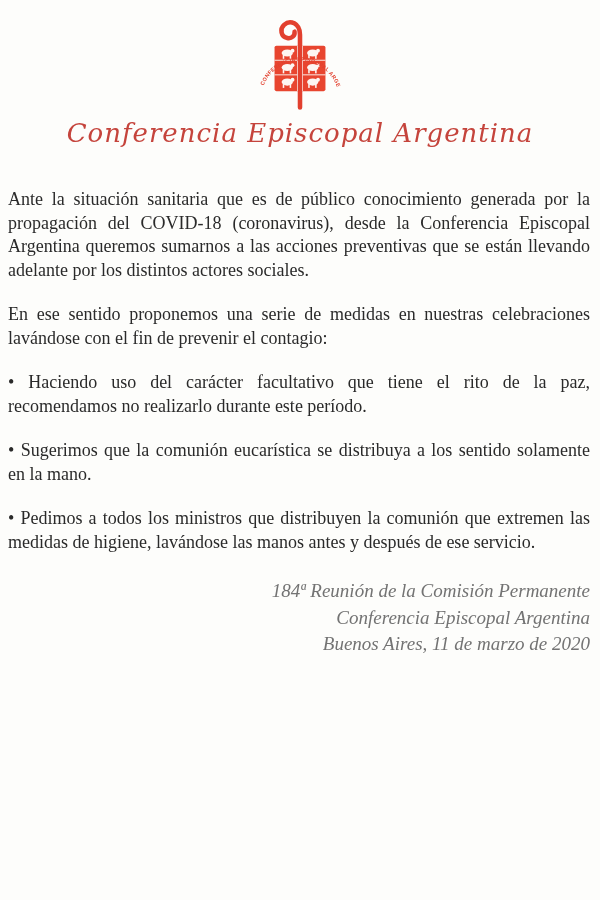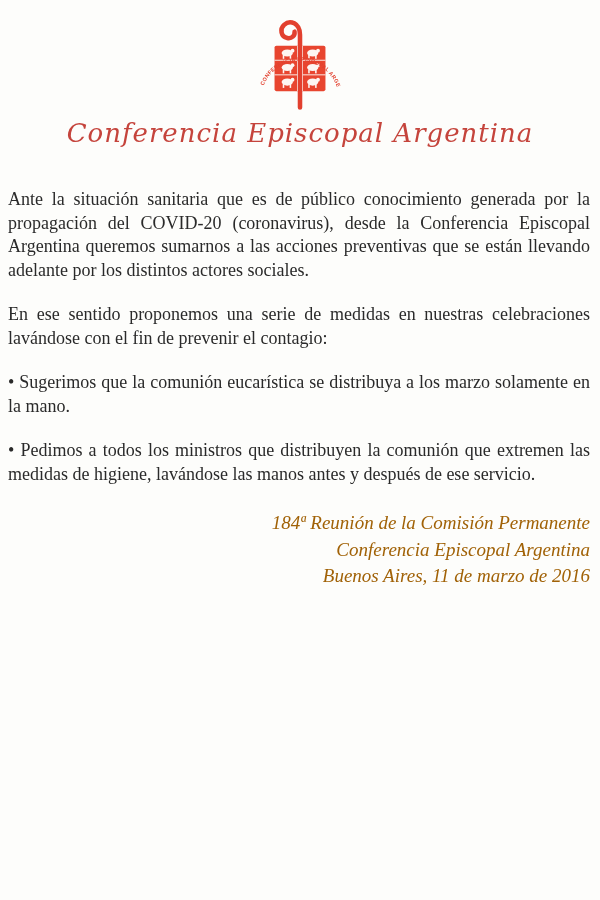--- a/index.html
+++ b/index.html
@@ -40,21 +40,21 @@
     margin: 0 0 21px 0;
     text-align: justify;
   }
   .footer {
     margin-top: 24px;
     padding-right: 10px;
     text-align: right;
     font-style: italic;
     font-size: 19px;
     line-height: 26.5px;
-    color: #a16207;
+    color: #737373;
   }
   .ring-text {
     font-family: "Liberation Sans", sans-serif;
     font-weight: bold;
     font-size: 6px;
     fill: #e2402e;
     letter-spacing: 0.4px;
   }
 </style>
 </head>
@@ -90,25 +90,26 @@
 
       <text class="ring-text">
         <textPath href="#arcPath" startOffset="0" textLength="124" lengthAdjust="spacingAndGlyphs">CONFERENCIA EPISCOPAL ARGENTINA</textPath>
       </text>
     </svg>
   </div>
 
   <div class="script-title">Conferencia Episcopal Argentina</div>
 
   <div class="letter">
-    <p>Ante la situación sanitaria que es de público conocimiento generada por la propagación del COVID-20 (coronavirus), desde la Conferencia Episcopal Argentina queremos sumarnos a las acciones preventivas que se están llevando adelante por los distintos actores sociales.</p>
+    <p>Ante la situación sanitaria que es de público conocimiento generada por la propagación del COVID-18 (coronavirus), desde la Conferencia Episcopal Argentina queremos sumarnos a las acciones preventivas que se están llevando adelante por los distintos actores sociales.</p>
     <p>En ese sentido proponemos una serie de medidas en nuestras celebraciones lavándose con el fin de prevenir el contagio:</p>
-    <p>• Sugerimos que la comunión eucarística se distribuya a los marzo solamente en la mano.</p>
+    <p>• Haciendo uso del carácter facultativo que tiene el rito de la paz, recomendamos no realizarlo durante este período.</p>
+    <p>• Sugerimos que la comunión eucarística se distribuya a los sentido solamente en la mano.</p>
     <p>• Pedimos a todos los ministros que distribuyen la comunión que extremen las medidas de higiene, lavándose las manos antes y después de ese servicio.</p>
   </div>
 
   <div class="footer">
     <div>184ª Reunión de la Comisión Permanente</div>
     <div>Conferencia Episcopal Argentina</div>
-    <div>Buenos Aires, 11 de marzo de 2016</div>
+    <div>Buenos Aires, 11 de marzo de 2020</div>
   </div>
 
 </div>
 
 </body></html>

